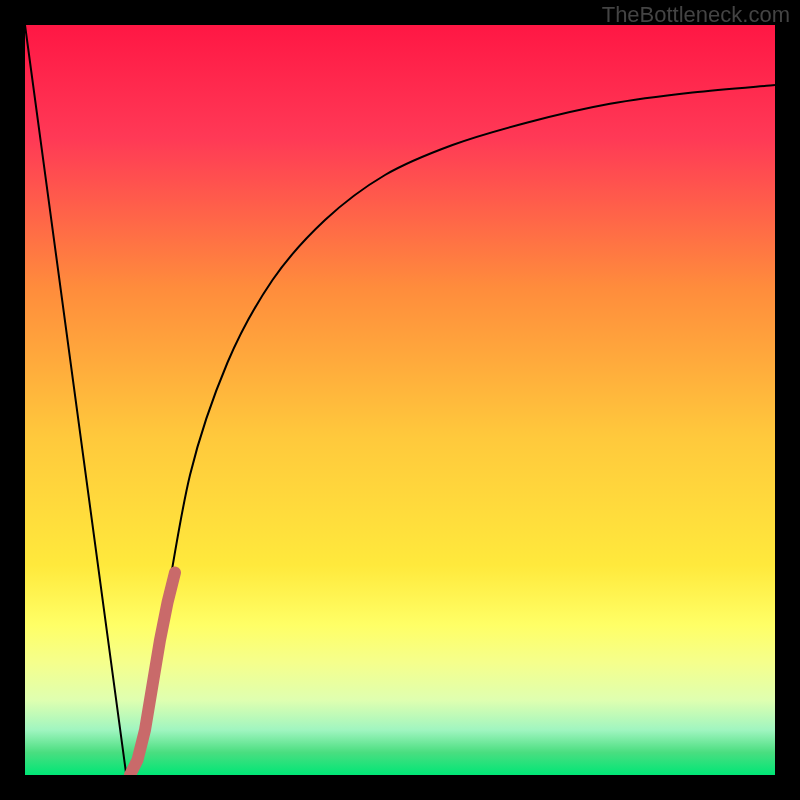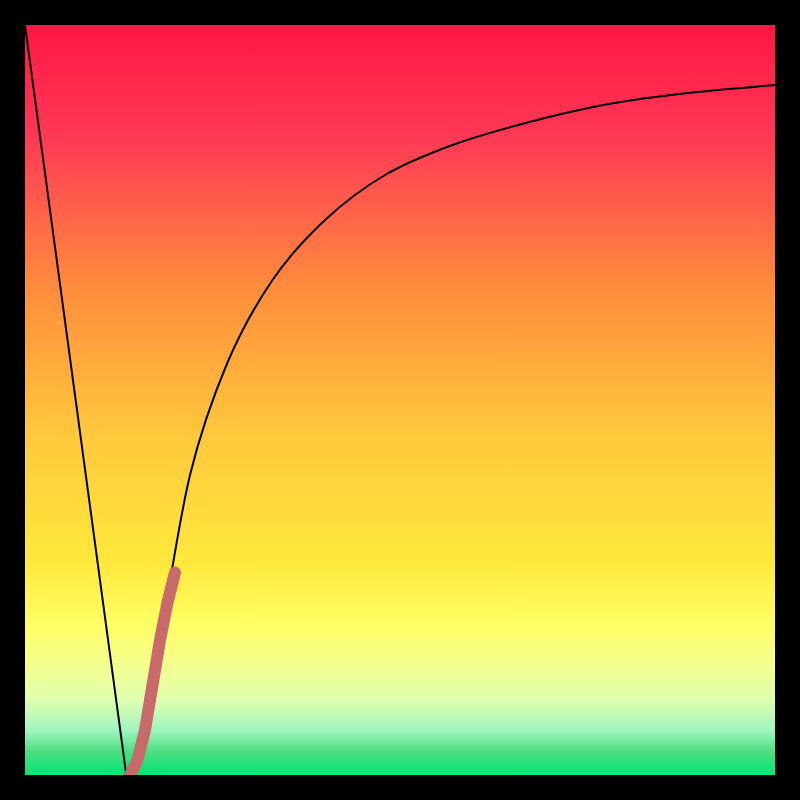--- a/index.html
+++ b/index.html
@@ -45,20 +45,21 @@
     top: 0;
     width: 100%;
     height: 100%;
     z-index: 2;
   }
 </style>
 </head>
 <body>
 
 <div class="chart-container">
+  <div class="watermark">TheBottleneck.com</div>
 
   <div class="plot-area">
     <svg class="gradient-bg" viewBox="0 0 750 750" preserveAspectRatio="none">
       <defs>
         <linearGradient id="bgGrad" x1="0%" y1="0%" x2="0%" y2="100%">
             <stop offset="0%" stop-color="#FF1744"></stop>
             <stop offset="15%" stop-color="#FF3956"></stop>
             <stop offset="35%" stop-color="#FF8C3C"></stop>
             <stop offset="55%" stop-color="#FFC93C"></stop>
             <stop offset="72%" stop-color="#FFE93C"></stop>

